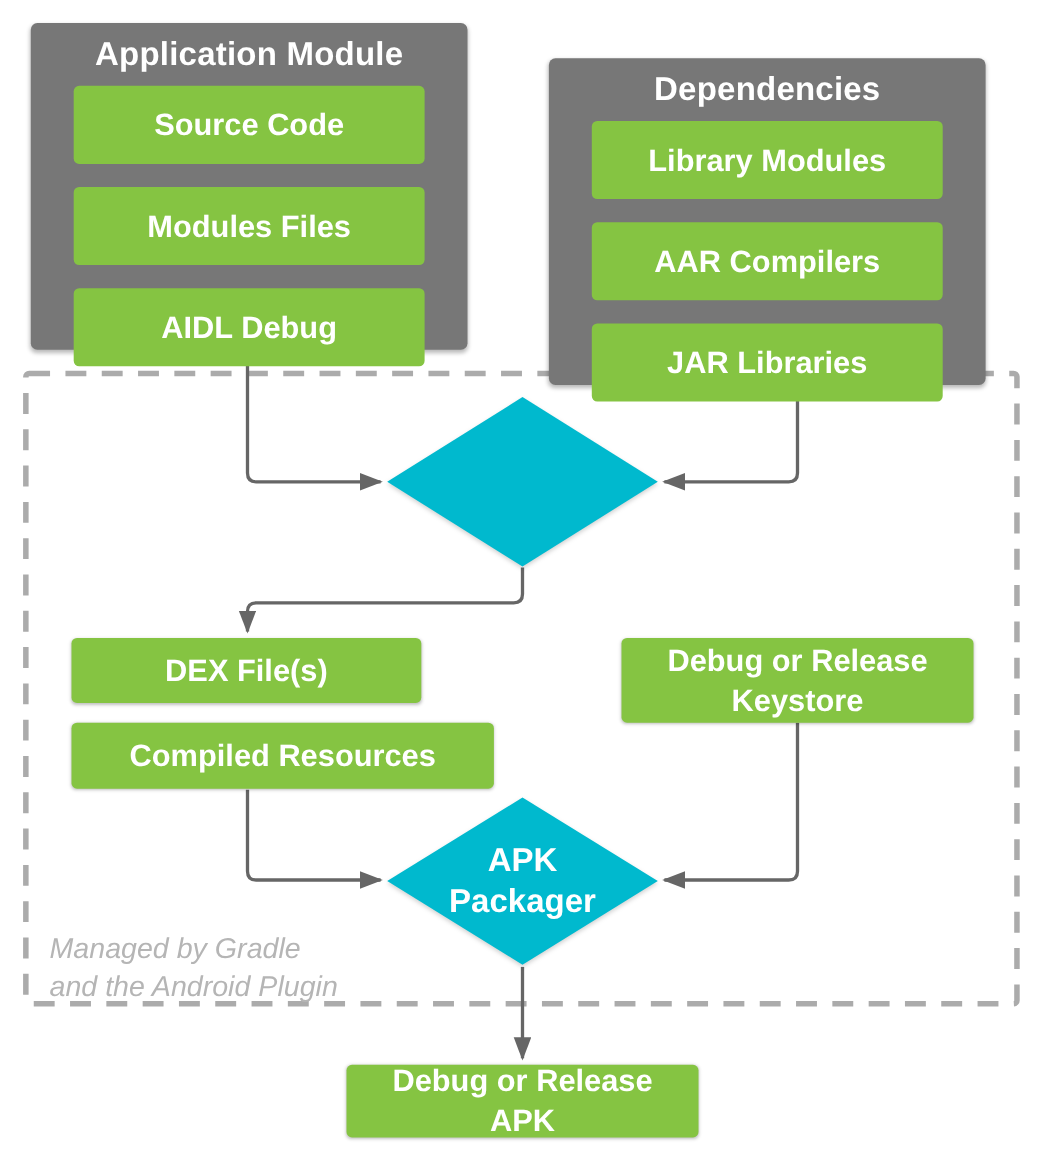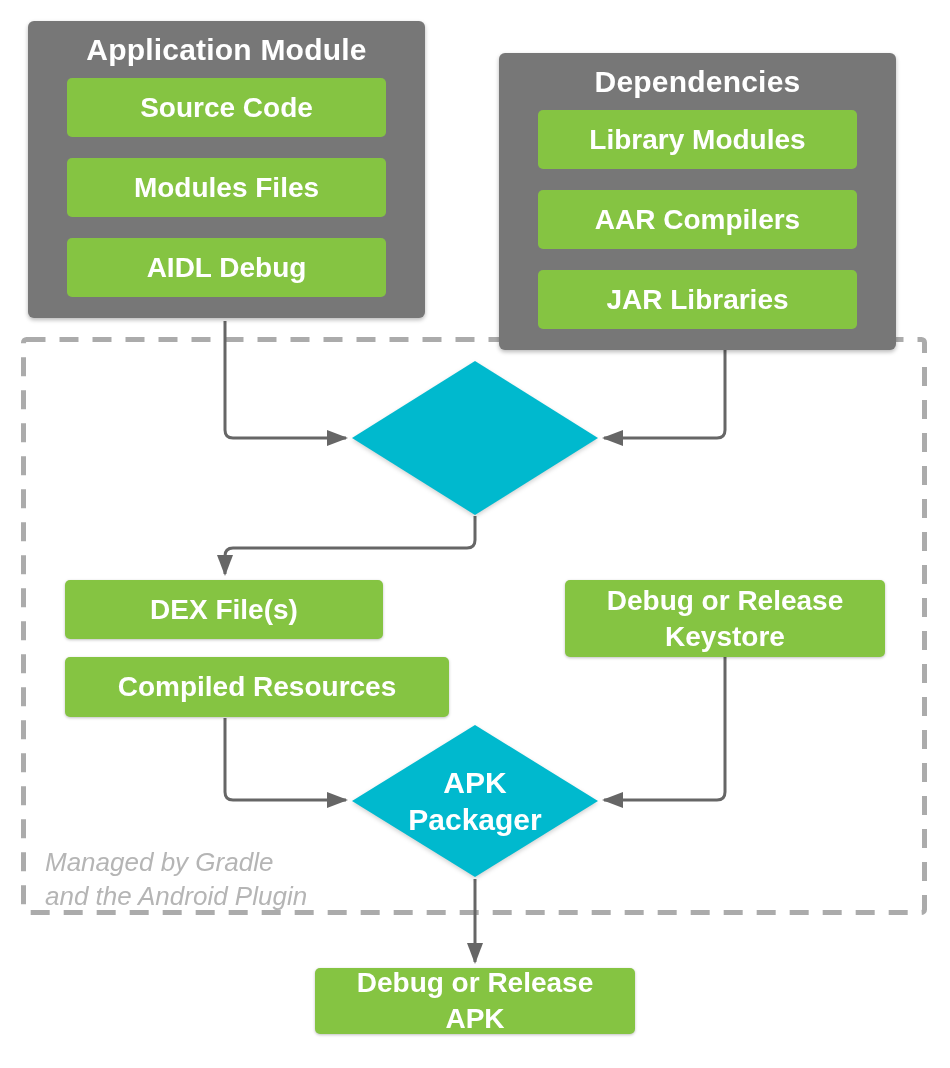--- a/index.html
+++ b/index.html
@@ -61,21 +61,21 @@
     font-size: 28px;
     font-weight: bold;
     display: flex;
     align-items: center;
     justify-content: center;
     text-align: center;
     line-height: 1.28;
   }
   .group .chip {
     margin: 0 39px 21px 39px;
-    height: 59px;
+    height: 71px;
   }
   .chip.standalone {
     position: absolute;
     box-shadow: 0 1px 3px rgba(0,0,0,0.25);
   }
   #chip-dex { left: 65px; top: 580px; width: 318px; height: 59px; }
   #chip-compiled-resources { left: 65px; top: 657px; width: 384px; height: 60px; }
   #chip-keystore { left: 565px; top: 580px; width: 320px; height: 77px; padding: 12px 20px; }
   #chip-output-apk { left: 315px; top: 968px; width: 320px; height: 66px; padding: 0 20px; }
   .diamond-label {

